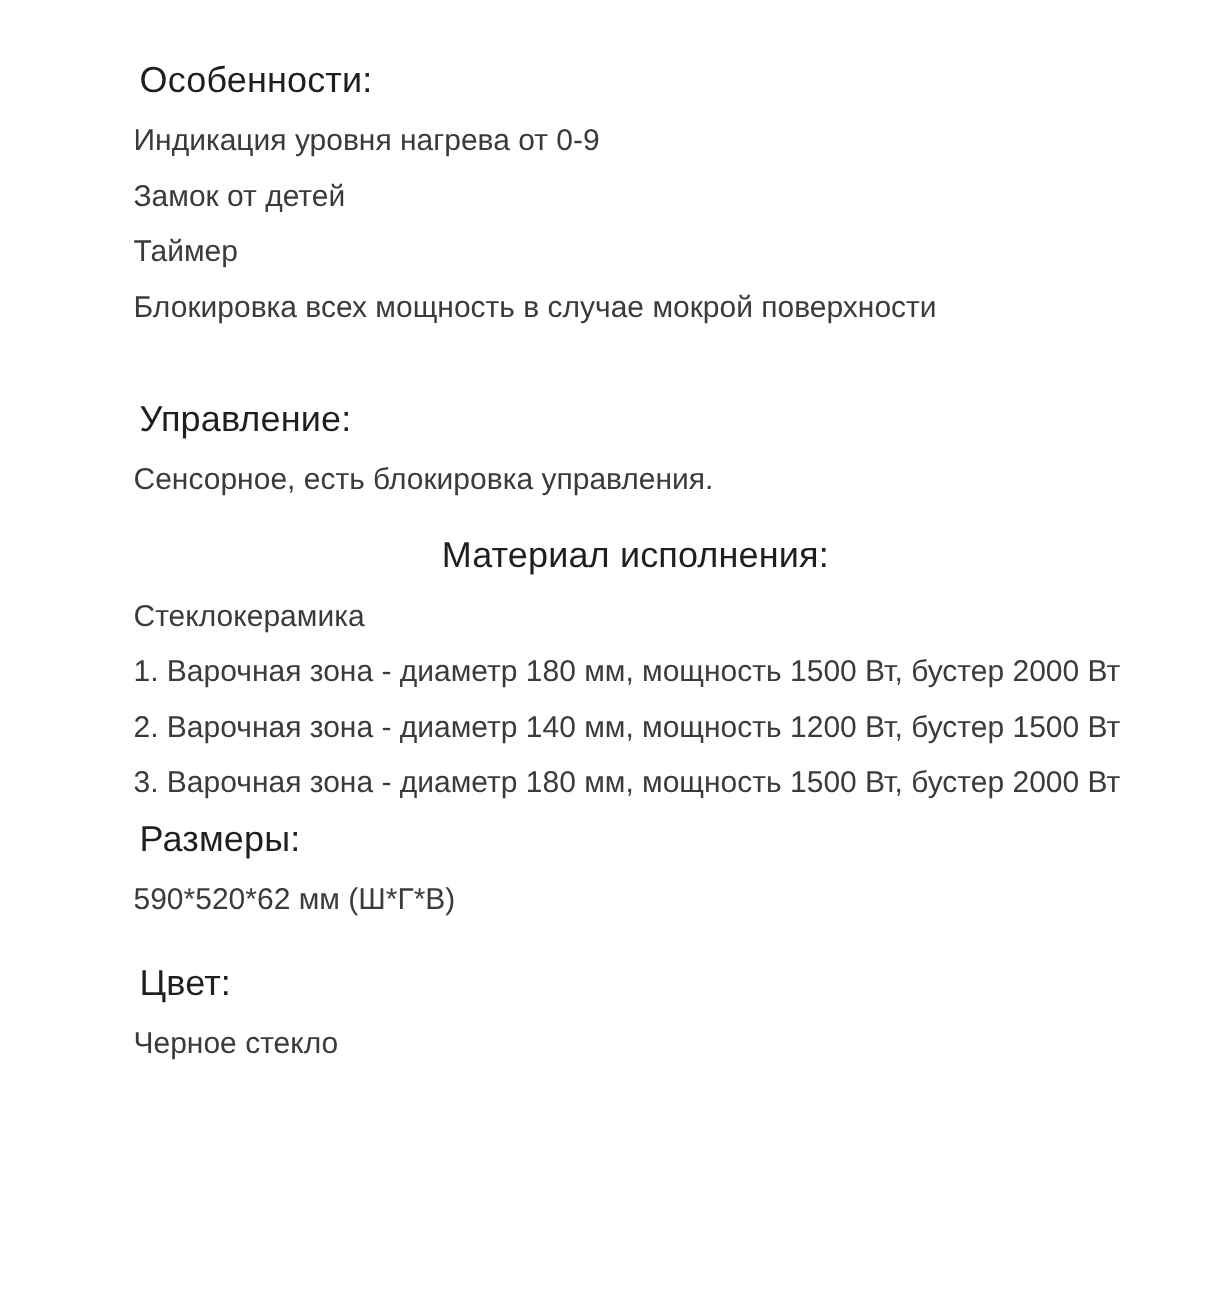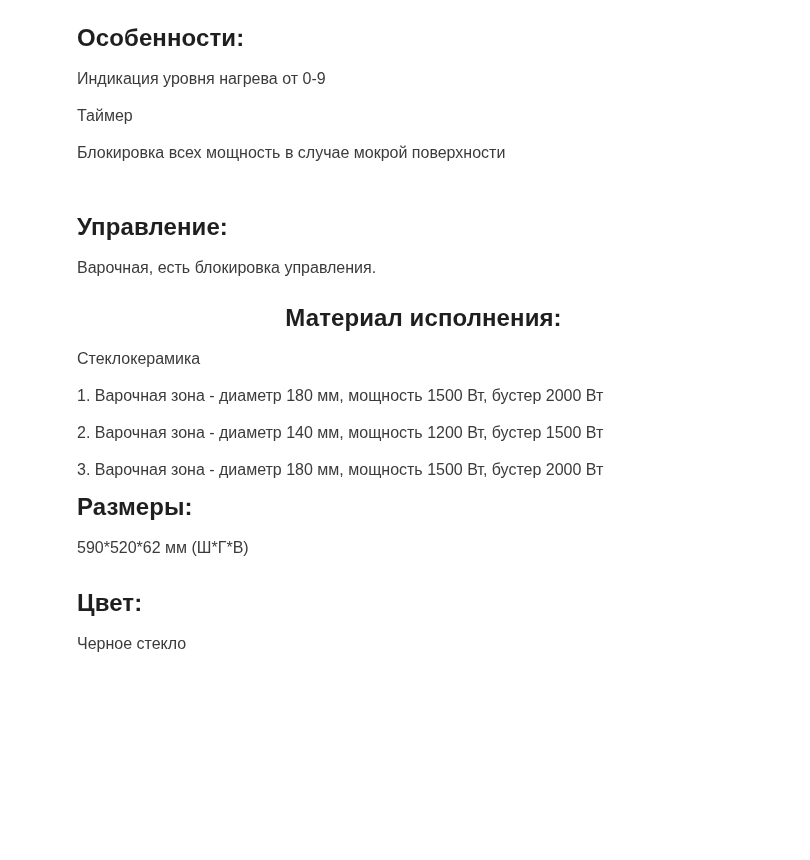--- a/index.html
+++ b/index.html
@@ -12,56 +12,57 @@
     height: 860px;
     overflow: hidden;
     font-family: "Liberation Sans", "DejaVu Sans", sans-serif;
   }
   .content {
     padding: 24px 40px 0 77px;
     box-sizing: border-box;
     width: 810px;
   }
   .section h2 {
-    margin: 0;
+    margin: 16px;
     font-size: 24px;
     line-height: 28px;
-    font-weight: 700;
+    font-weight: 400;
     color: #1f1f1f;
     letter-spacing: 0.1px;
   }
   .section p {
-    margin: 16px 0 0 0;
-    font-size: 16px;
+    margin: 16px 0 0 12px;
+    font-size: 20px;
     line-height: 21px;
     font-weight: 400;
     color: #3b3b3b;
   }
   
   .sec-control h2       { margin-top: 50px; }
   .sec-material h2      { margin-top: 26px; text-align: center; }
   .sec-heating h2       { margin-top: 35px; }
   .sec-dimensions h2    { margin-top: 13px; }
   .sec-color h2         { margin-top: 31px; }
 </style>
 </head>
 <body>
 
 <div class="content">
 
   <div class="section sec-features">
     <h2>Особенности:</h2>
     <p>Индикация уровня нагрева от 0-9</p>
+    <p>Замок от детей</p>
     <p>Таймер</p>
     <p>Блокировка всех мощность в случае мокрой поверхности</p>
   </div>
 
   <div class="section sec-control">
     <h2>Управление:</h2>
-    <p>Варочная, есть блокировка управления.</p>
+    <p>Сенсорное, есть блокировка управления.</p>
   </div>
 
   <div class="section sec-material">
     <h2>Материал исполнения:</h2>
     <p>Стеклокерамика</p>
   </div>
 
   <div class="section sec-heating">
     <p>1. Варочная зона - диаметр 180 мм, мощность 1500 Вт, бустер 2000 Вт</p>
     <p>2. Варочная зона - диаметр 140 мм, мощность 1200 Вт, бустер 1500 Вт</p>

